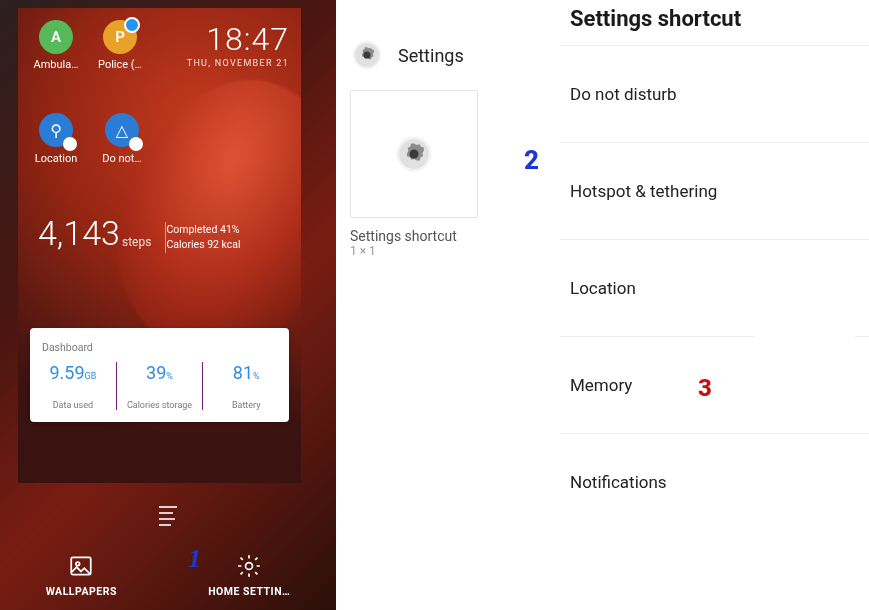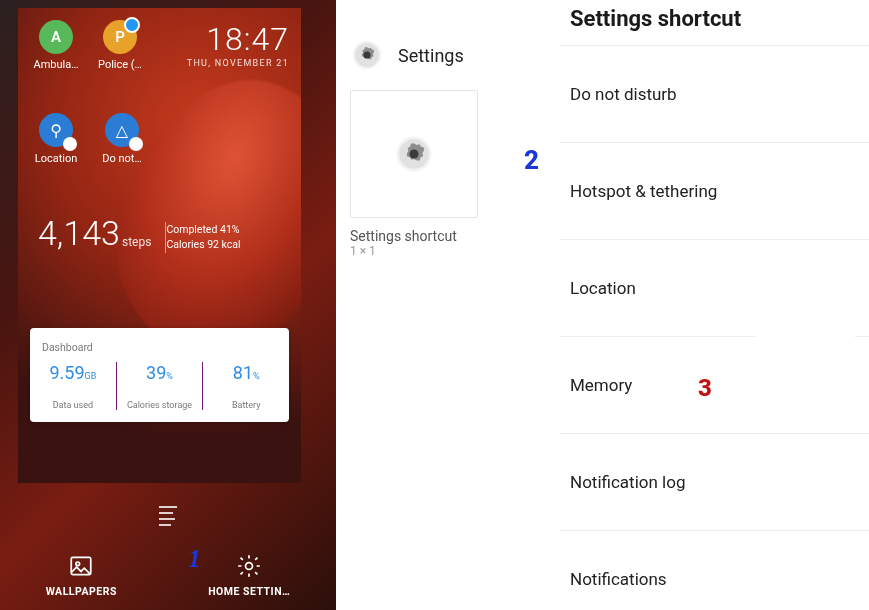--- a/index.html
+++ b/index.html
@@ -193,20 +193,19 @@
     <div class="mark2">2</div>
   </div>
 
   <div class="panel3">
     <div class="p3-head">Settings shortcut</div>
     <div class="p3-list">
       <div class="p3-item">Do not disturb</div>
       <div class="p3-item">Hotspot &amp; tethering</div>
       <div class="p3-item">Location</div>
       <div class="p3-item">Memory</div>
-      <div class="p3-item">Notification log</div>
       <div class="p3-item">Notifications</div>
     </div>
     <div class="mem-blank"></div>
     <div class="mark3">3</div>
   </div>
 
 </div>
 
 </body></html>

